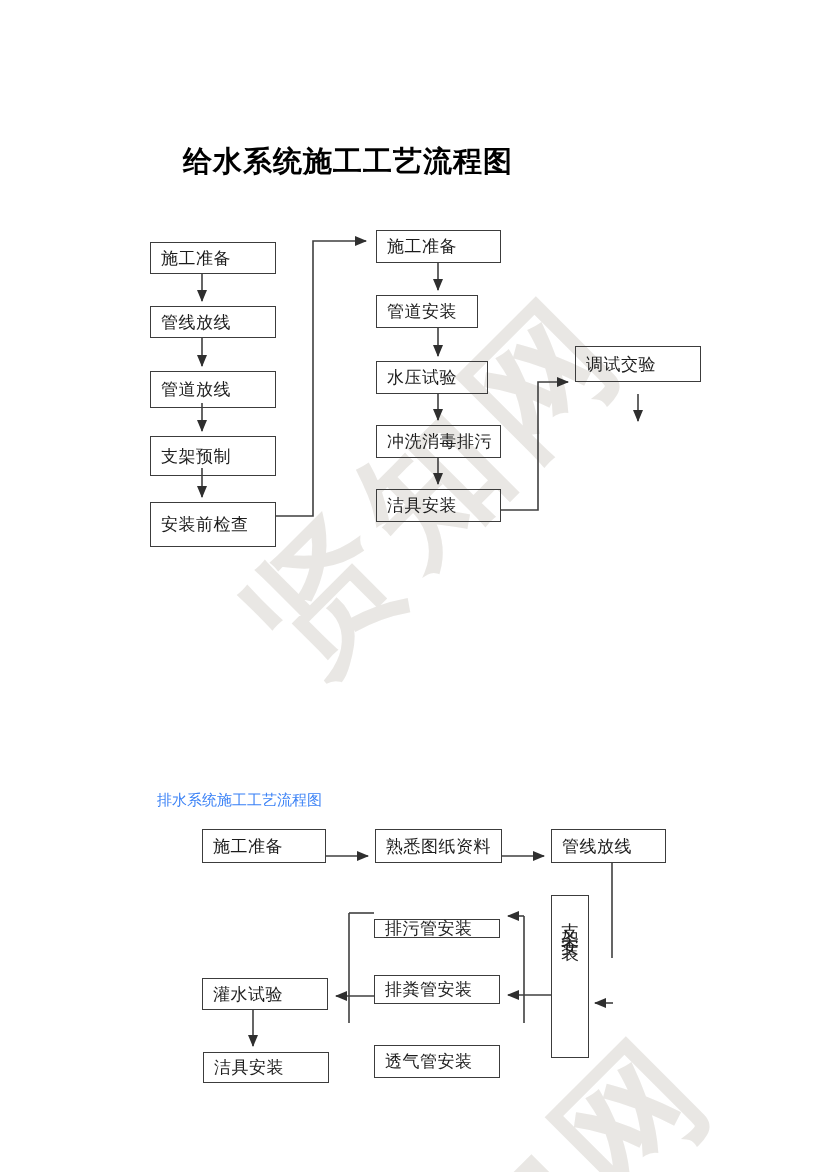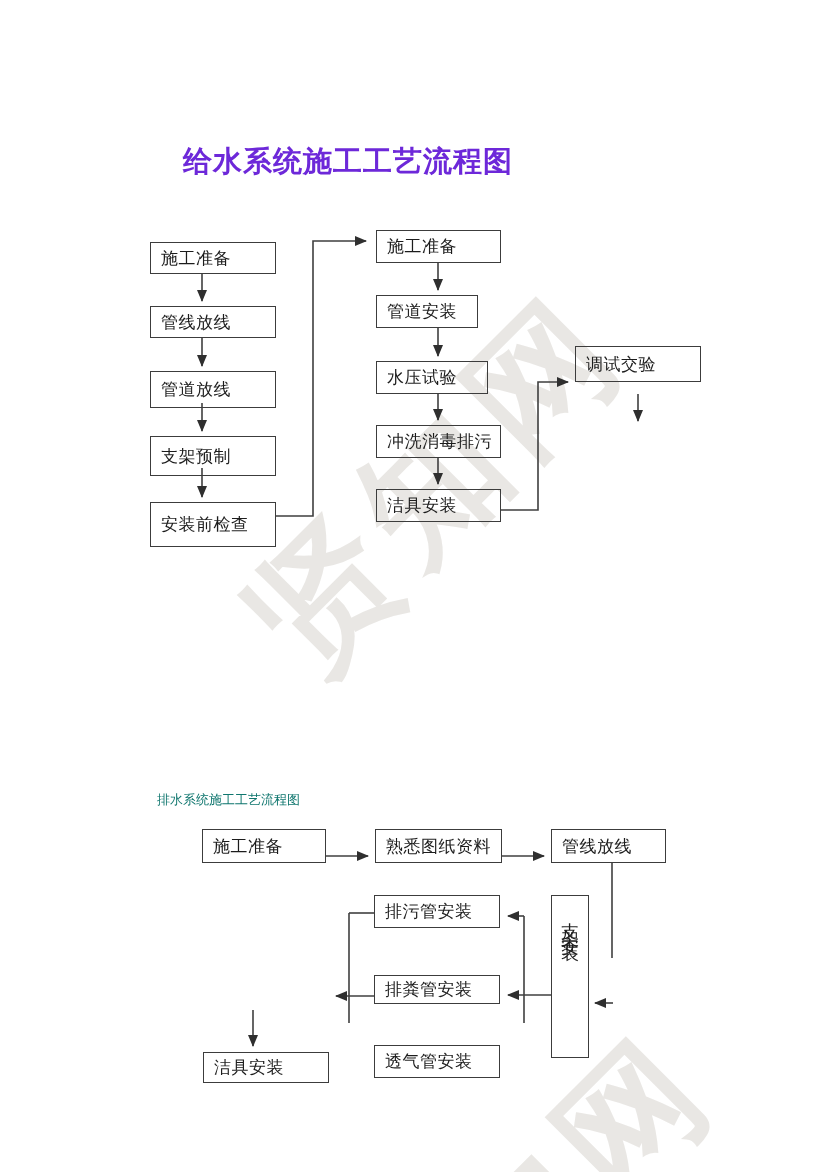--- a/index.html
+++ b/index.html
@@ -54,28 +54,28 @@
     font-size: 18px;
     letter-spacing: 7px;
   }
   .title-main {
     position: absolute;
     left: 183px; top: 142px;
     z-index: 3;
     font-size: 29px;
     font-weight: bold;
     letter-spacing: 1px;
-    color: #6d28d9;
+    color: #000000;
   }
   .title-sub {
     position: absolute;
     left: 157px; top: 791px;
     z-index: 3;
-    font-size: 13px;
-    color: #0f766e;
+    font-size: 15px;
+    color: #3b82f6;
   }
 </style>
 </head>
 <body>
 
 <div id="page">
 
   <div class="watermark" id="wm-center">贤知网</div>
   <div class="watermark" id="wm-bottom">贤知网</div>
 
@@ -135,18 +135,19 @@
   <div class="box" style="left:376px; top:425px; width:125px; height:33px">冲洗消毒排污</div>
   <div class="box" style="left:376px; top:489px; width:125px; height:33px">洁具安装</div>
 
   <div class="box" style="left:575px; top:346px; width:126px; height:36px">调试交验</div>
 
   <div class="box" style="left:202px; top:829px; width:124px; height:34px">施工准备</div>
   <div class="box" style="left:375px; top:829px; width:127px; height:34px">熟悉图纸资料</div>
   <div class="box" style="left:551px; top:829px; width:115px; height:34px">管线放线</div>
 
   <div class="box vertical" style="left:551px; top:895px; width:38px; height:163px; justify-content:flex-start; align-items:center;">支架安装</div>
-  <div class="box" style="left:374px; top:895px; width:126px; height:33px">排污管安装</div>
+  <div class="box" style="left:374px; top:919px; width:126px; height:19px">排污管安装</div>
   <div class="box" style="left:374px; top:975px; width:126px; height:29px">排粪管安装</div>
   <div class="box" style="left:374px; top:1045px; width:126px; height:33px">透气管安装</div>
+  <div class="box" style="left:202px; top:978px; width:126px; height:32px">灌水试验</div>
   <div class="box" style="left:203px; top:1052px; width:126px; height:31px">洁具安装</div>
 
 </div>
 
 </body></html>

